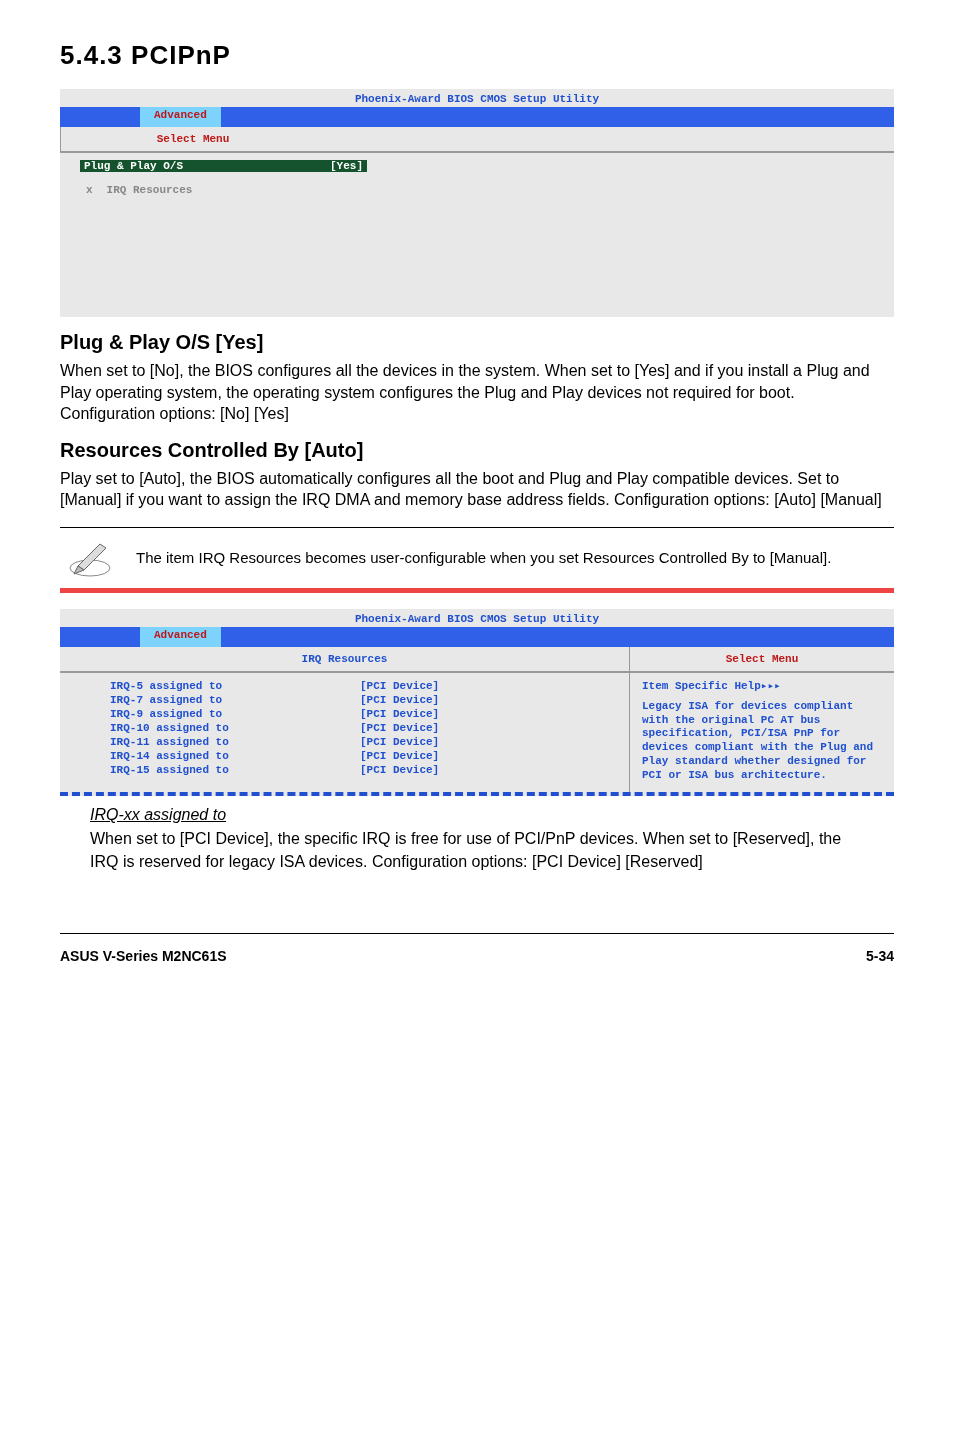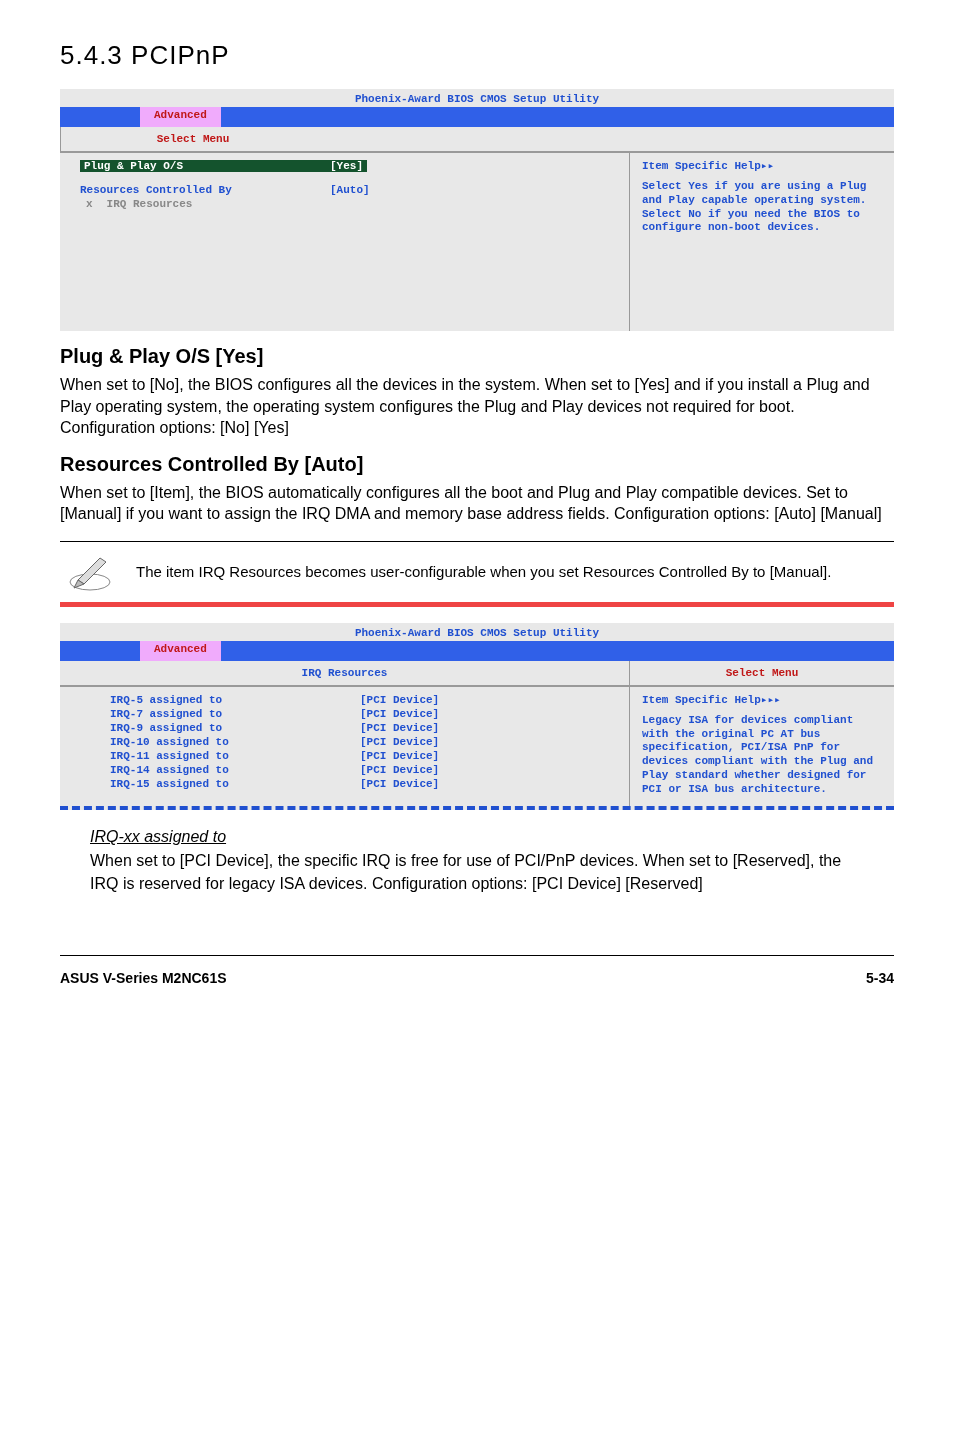--- a/index.html
+++ b/index.html
@@ -6,21 +6,21 @@
   body {
     font-family: Arial, Helvetica, sans-serif;
     background: #ffffff;
     width: 954px;
     margin: 0 auto;
     padding: 40px 60px 30px 60px;
     color: #000;
   }
   .main-heading {
     font-size: 26px;
-    font-weight: normal;
+    font-weight: bold;
     margin-bottom: 18px;
     letter-spacing: 1px;
   }
   .bios-box {
     width: 100%;
     background: #e8e8e8;
     font-family: "Courier New", monospace;
     font-size: 11px;
     font-weight: bold;
   }
@@ -31,21 +31,21 @@
     padding: 4px 0 2px 0;
   }
   .bios-tabbar {
     background: #3060e8;
     height: 20px;
     position: relative;
   }
   .bios-tab {
     position: absolute;
     top: 0;
-    background: #f0abfc;
+    background: #7dd3fc;
     color: #c01818;
     padding: 2px 14px;
     height: 20px;
   }
   .bios-body {
     display: flex;
     border-top: 1px solid #999;
   }
   .bios-left {
     flex: 1;
@@ -111,21 +111,21 @@
     font-size: 15px;
     line-height: 1.4;
   }
   .dashed-bottom {
     border-bottom: 4px dashed #2050d0;
   }
   .irq-sub {
     font-size: 16px;
     text-decoration: underline;
     font-style: italic;
-    margin-top: 18px;
+    margin-top: 10px;
     margin-bottom: 4px;
     margin-left: 30px;
   }
   .irq-body {
     font-size: 16px;
     line-height: 1.38;
     margin-left: 30px;
     margin-right: 20px;
   }
   .footer {
@@ -154,44 +154,34 @@
   </div>
   <div class="bios-body">
     <div class="bios-left">
       <div class="bios-row">
         <span class="sel-row">
           <span class="bios-label">Plug &amp; Play O/S</span>
           <span class="bios-val">[Yes]</span>
         </span>
       </div>
       <div style="height:10px;"></div>
-      <div class="bios-row" style="color:#2050d0;">
-        <span class="bios-label">Resources Controlled By</span>
-        <span class="bios-val">[Auto]</span>
-      </div>
       <div class="bios-row" style="color:#888;">
         <span class="indent-x">x</span>
         <span style="margin-left:14px;">IRQ Resources</span>
       </div>
       <div style="height:110px;"></div>
     </div>
-    <div class="bios-right">
-      <div class="help-title">
-        <span>Item Specific Help</span><span class="arrows">▸▸</span>
-      </div>
-      <div class="help-text">Select Yes if you are using a Plug and Play capable operating system. Select No if you need the BIOS to configure non-boot devices.</div>
-    </div>
   </div>
 </div>
 
 <h2 class="sub-heading">Plug &amp; Play O/S [Yes]</h2>
 <p class="body-text">When set to [No], the BIOS configures all the devices in the system. When set to [Yes] and if you install a Plug and Play operating system, the operating system configures the Plug and Play devices not required for boot. Configuration options: [No] [Yes]</p>
 
 <h2 class="sub-heading">Resources Controlled By [Auto]</h2>
-<p class="body-text">When set to [Item], the BIOS automatically configures all the boot and Plug and Play compatible devices. Set to [Manual] if you want to assign the IRQ DMA and memory base address fields. Configuration options: [Auto] [Manual]</p>
+<p class="body-text">Play set to [Auto], the BIOS automatically configures all the boot and Plug and Play compatible devices. Set to [Manual] if you want to assign the IRQ DMA and memory base address fields. Configuration options: [Auto] [Manual]</p>
 
 <div class="note-box">
   <svg class="note-icon" viewBox="0 0 48 40">
     <ellipse cx="24" cy="30" rx="20" ry="8" fill="none" stroke="#888" stroke-width="1"></ellipse>
     <path d="M 12 28 L 34 6 L 40 10 L 18 32 Z" fill="#ddd" stroke="#666" stroke-width="1"></path>
     <path d="M 12 28 L 8 36 L 18 32 Z" fill="#bbb" stroke="#666" stroke-width="1"></path>
   </svg>
   <div class="note-text">The item IRQ Resources becomes user-configurable when you set Resources Controlled By to [Manual].</div>
 </div>
 

